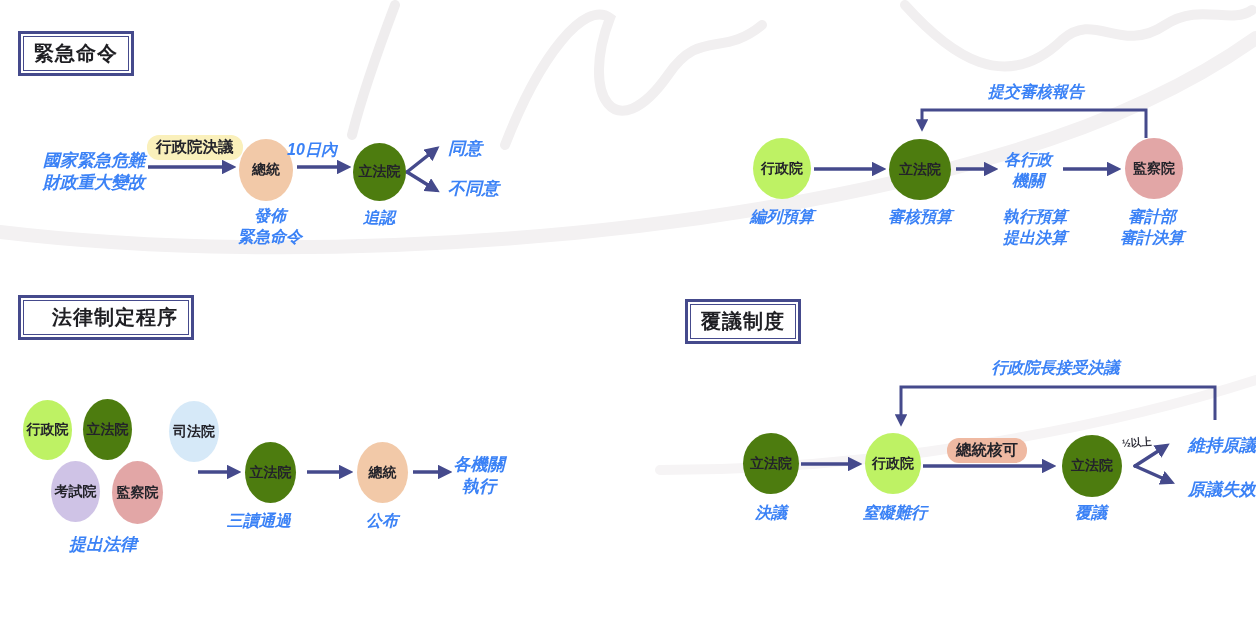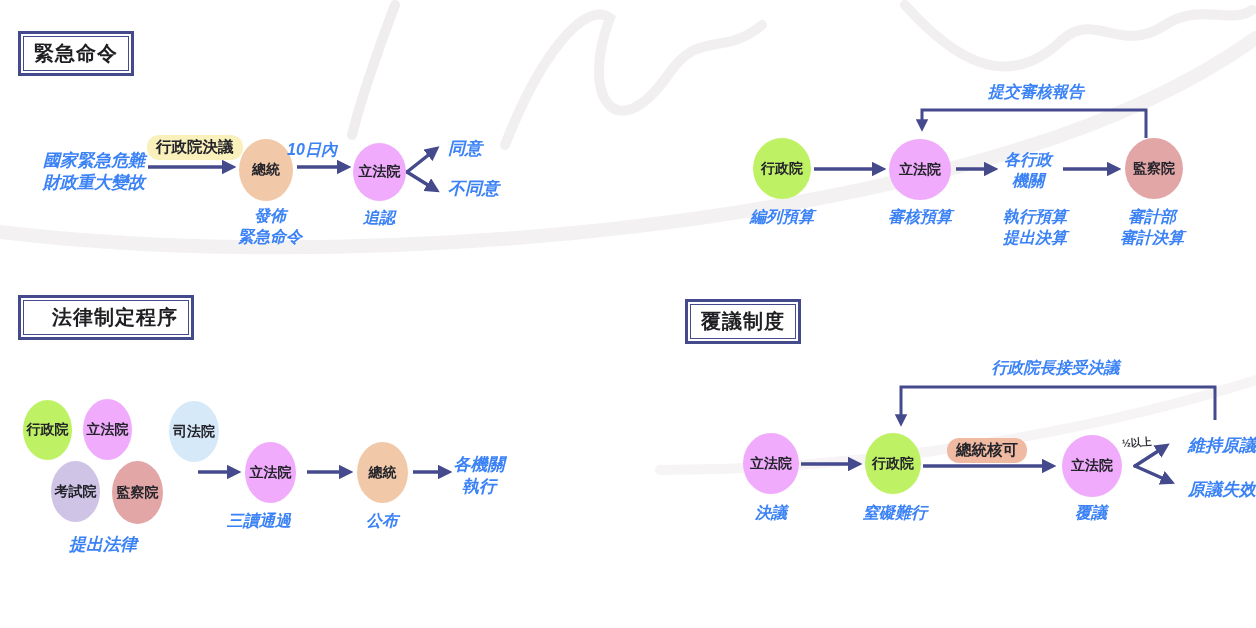--- a/index.html
+++ b/index.html
@@ -15,21 +15,21 @@
     border:1.5px solid #454a8c;outline:3px solid #454a8c;outline-offset:2px;
     padding:3px 10px;font-size:20px;font-weight:bold;color:#1f1f23;
     letter-spacing:1px;z-index:3;
   }
   
   .node{
     position:absolute;border-radius:50%;display:flex;align-items:center;justify-content:center;
     font-weight:bold;font-size:14px;color:#23232a;text-align:center;z-index:2;line-height:1.1;
   }
   .c-yellow{background:#bef264;}
-  .c-green{background:#f0abfc;}
+  .c-green{background:#4d7c0f;}
   .c-peach{background:#f2c9a8;}
   .c-pink{background:#e2a6a6;}
   .c-blue{background:#d6e9f8;margin-left:27px;}
   .c-purple{background:#cfc3e6;}
   
   .lbl{position:absolute;font-weight:bold;color:#3b82f6;text-align:center;z-index:2;line-height:1.3;font-style:italic;}
   .f17{font-size:17px;}
   .f16{font-size:16px;}
   
   .pill{

